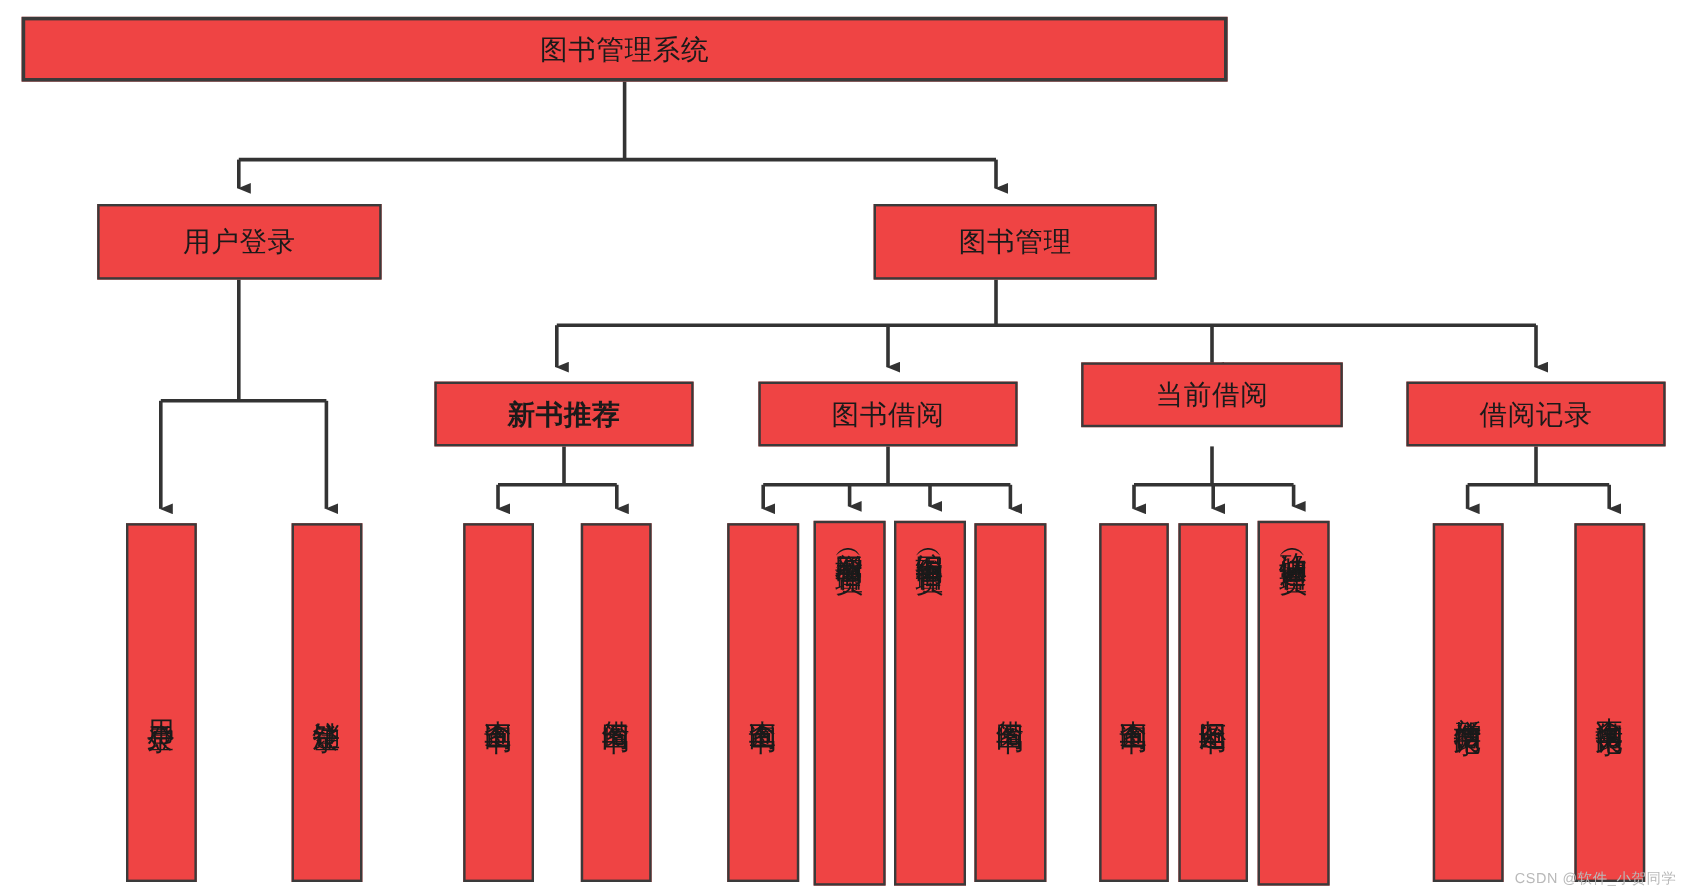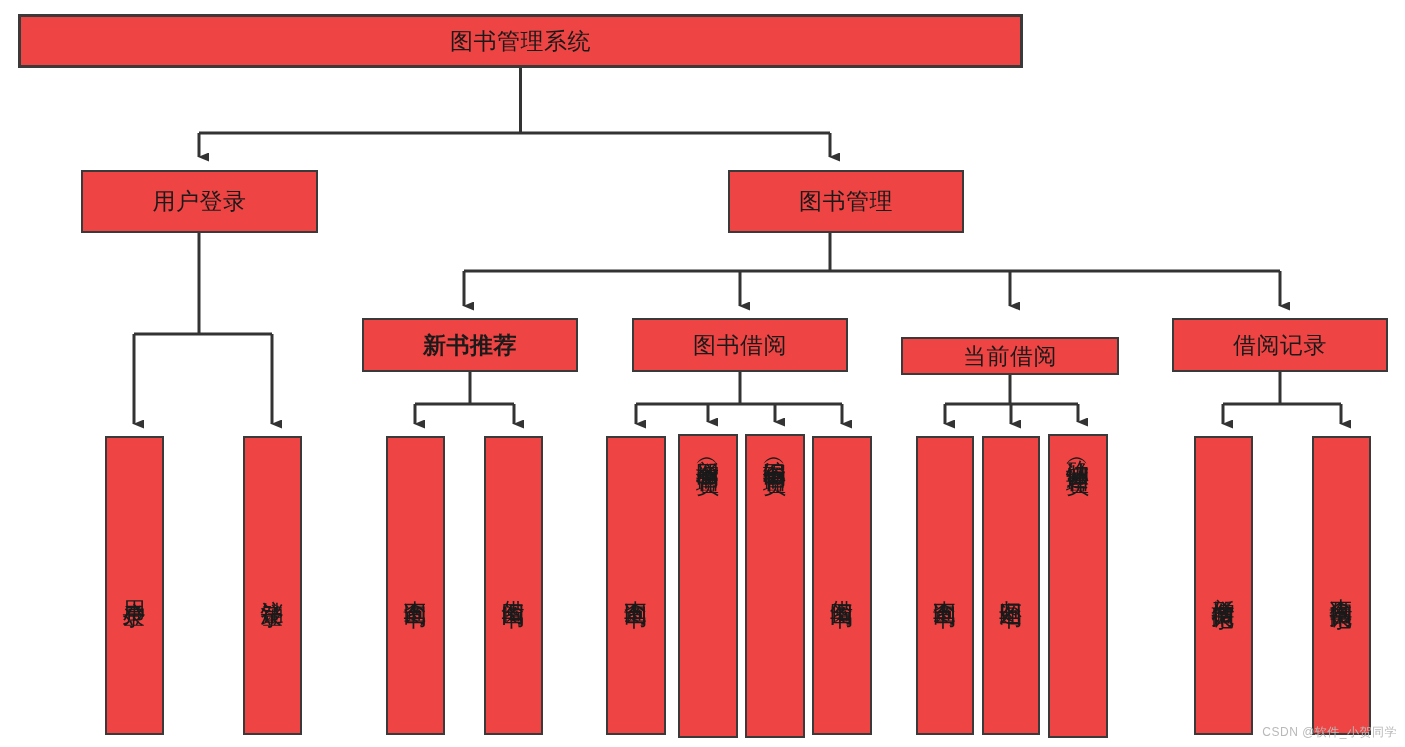--- a/index.html
+++ b/index.html
@@ -145,21 +145,21 @@
   </div>
 
   <div class="node-box" style="left:362px; top:318px; width:216px; height:54px;font-weight:bold;">
     <span class="node-label-h">新书推荐</span>
   </div>
 
   <div class="node-box" style="left:632px; top:318px; width:216px; height:54px;">
     <span class="node-label-h">图书借阅</span>
   </div>
 
-  <div class="node-box" style="left:901px; top:337px; width:218px; height:38px;">
+  <div class="node-box" style="left:901px; top:302px; width:218px; height:54px;">
     <span class="node-label-h">当前借阅</span>
   </div>
 
   <div class="node-box" style="left:1172px; top:318px; width:216px; height:54px;">
     <span class="node-label-h">借阅记录</span>
   </div>
 
   <div class="node-box leaf centered" style="left:105px; top:436px; width:59px; height:299px;">
     <span class="node-label-v">用户登录</span>
   </div>

